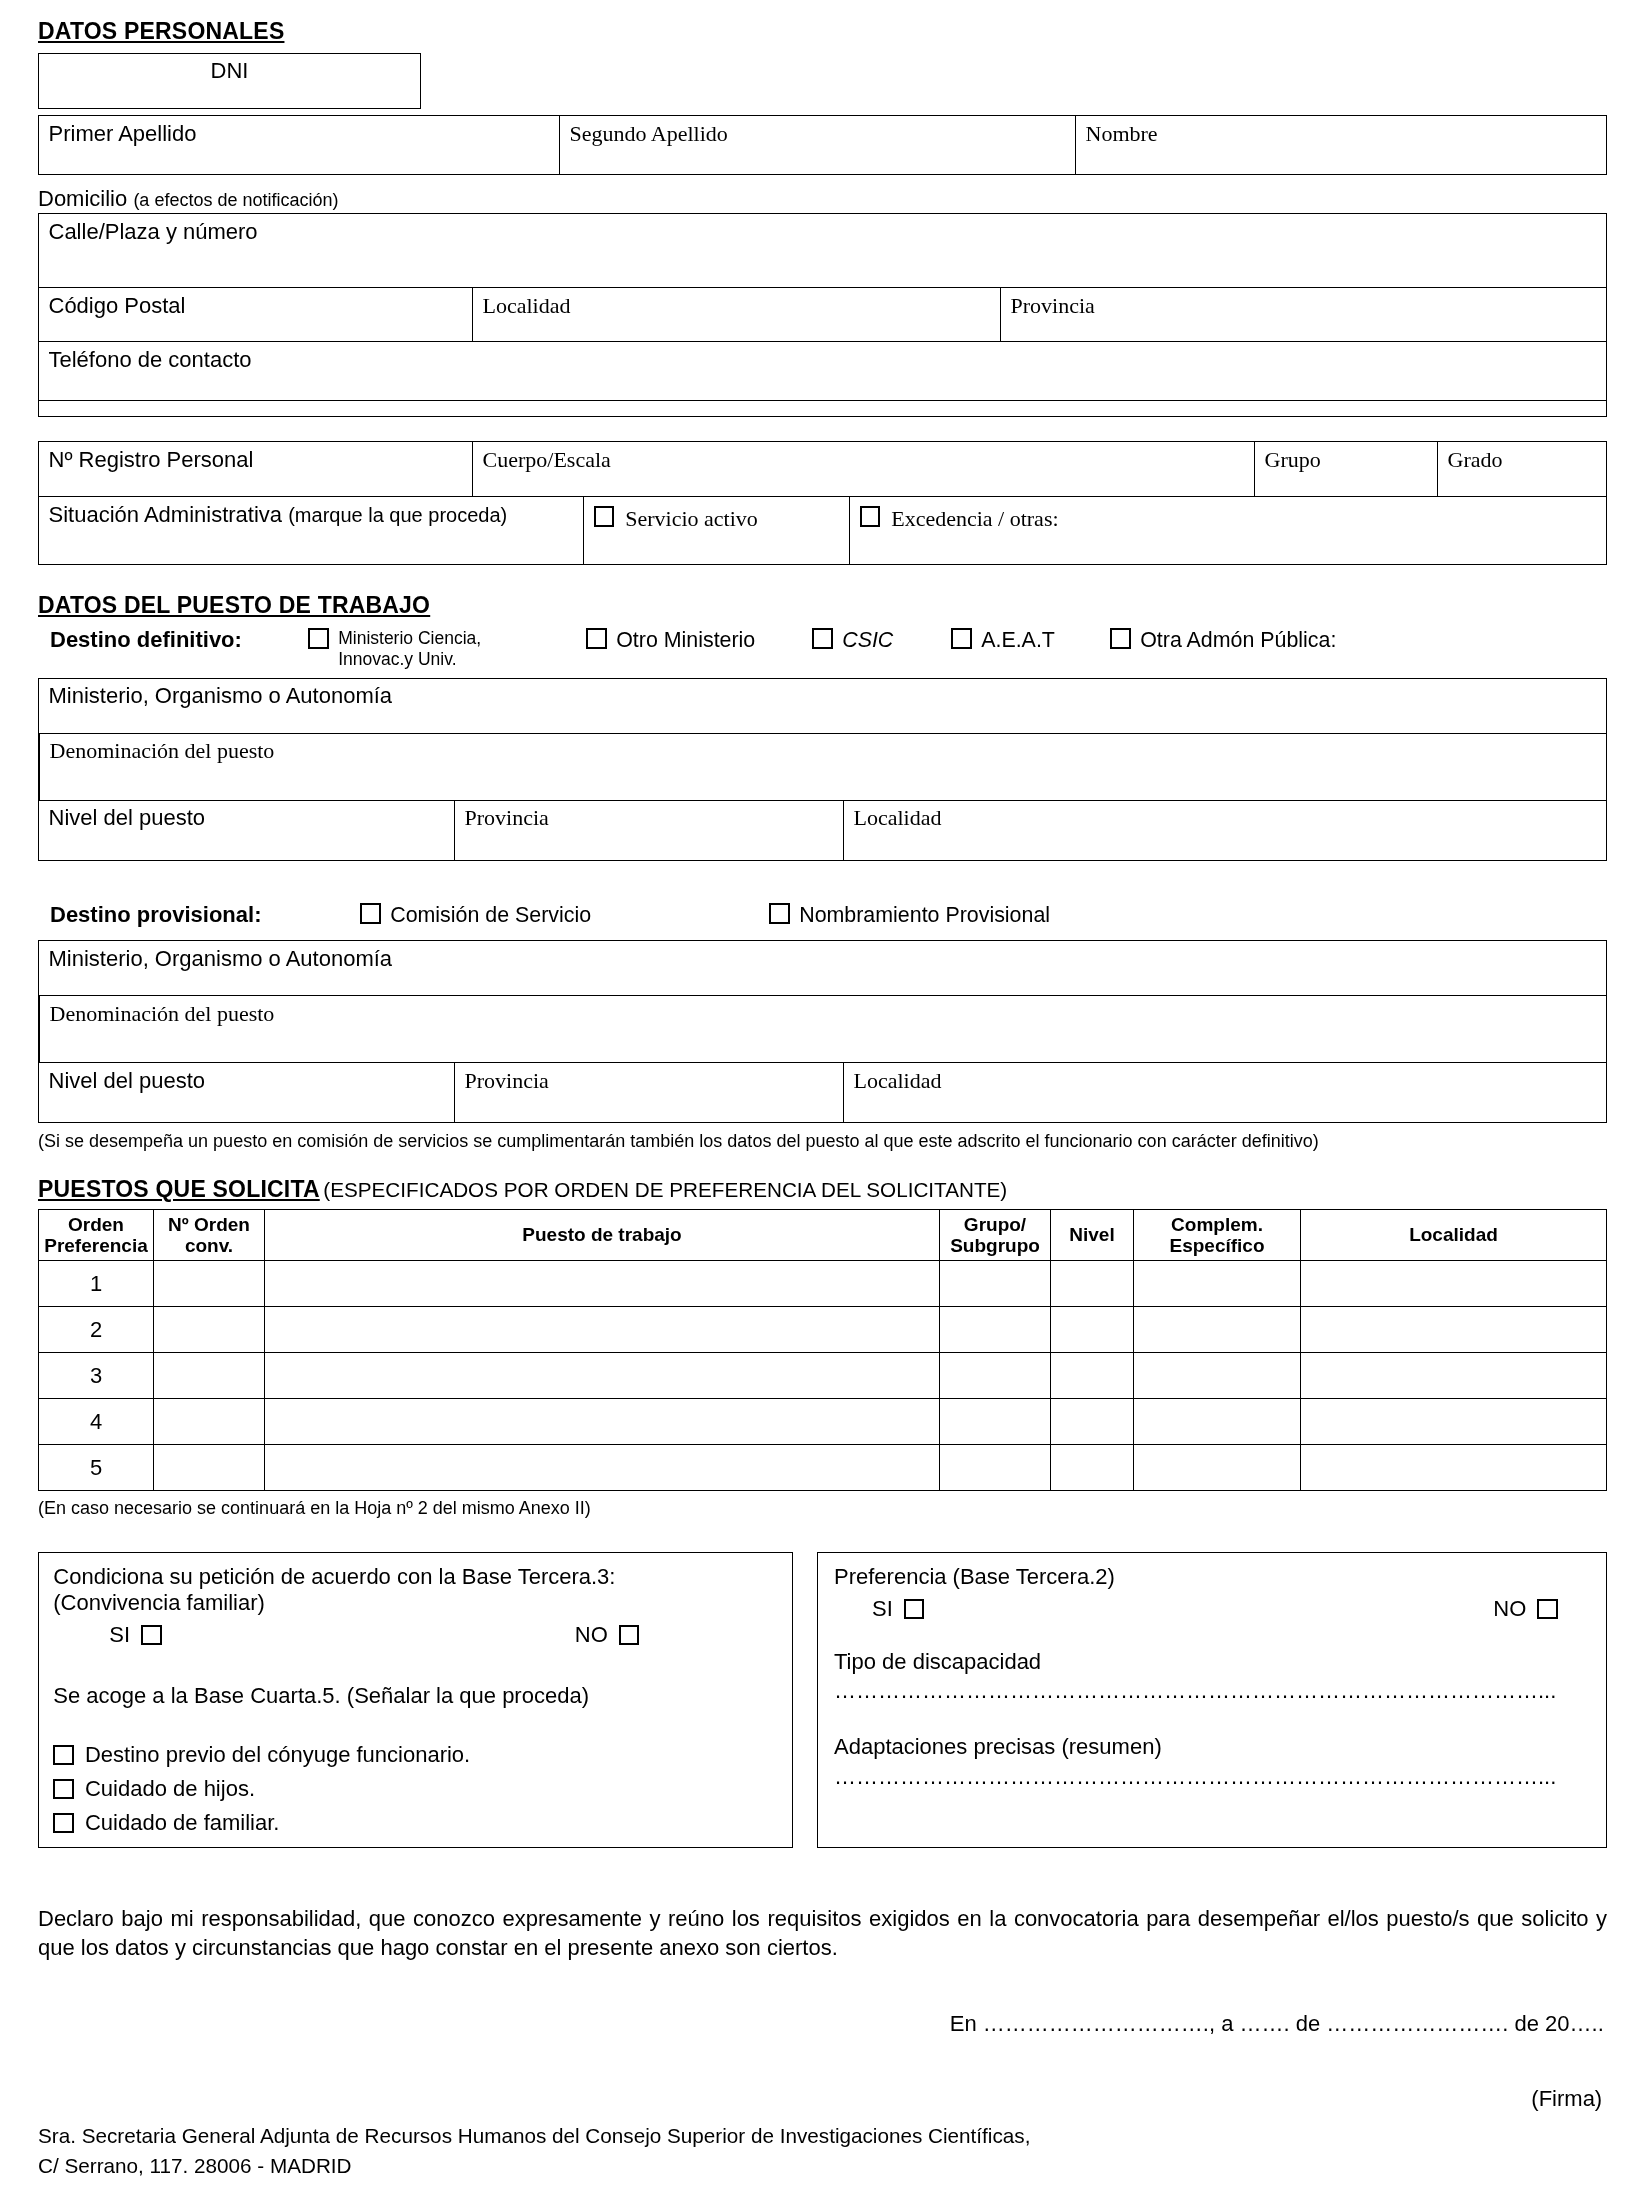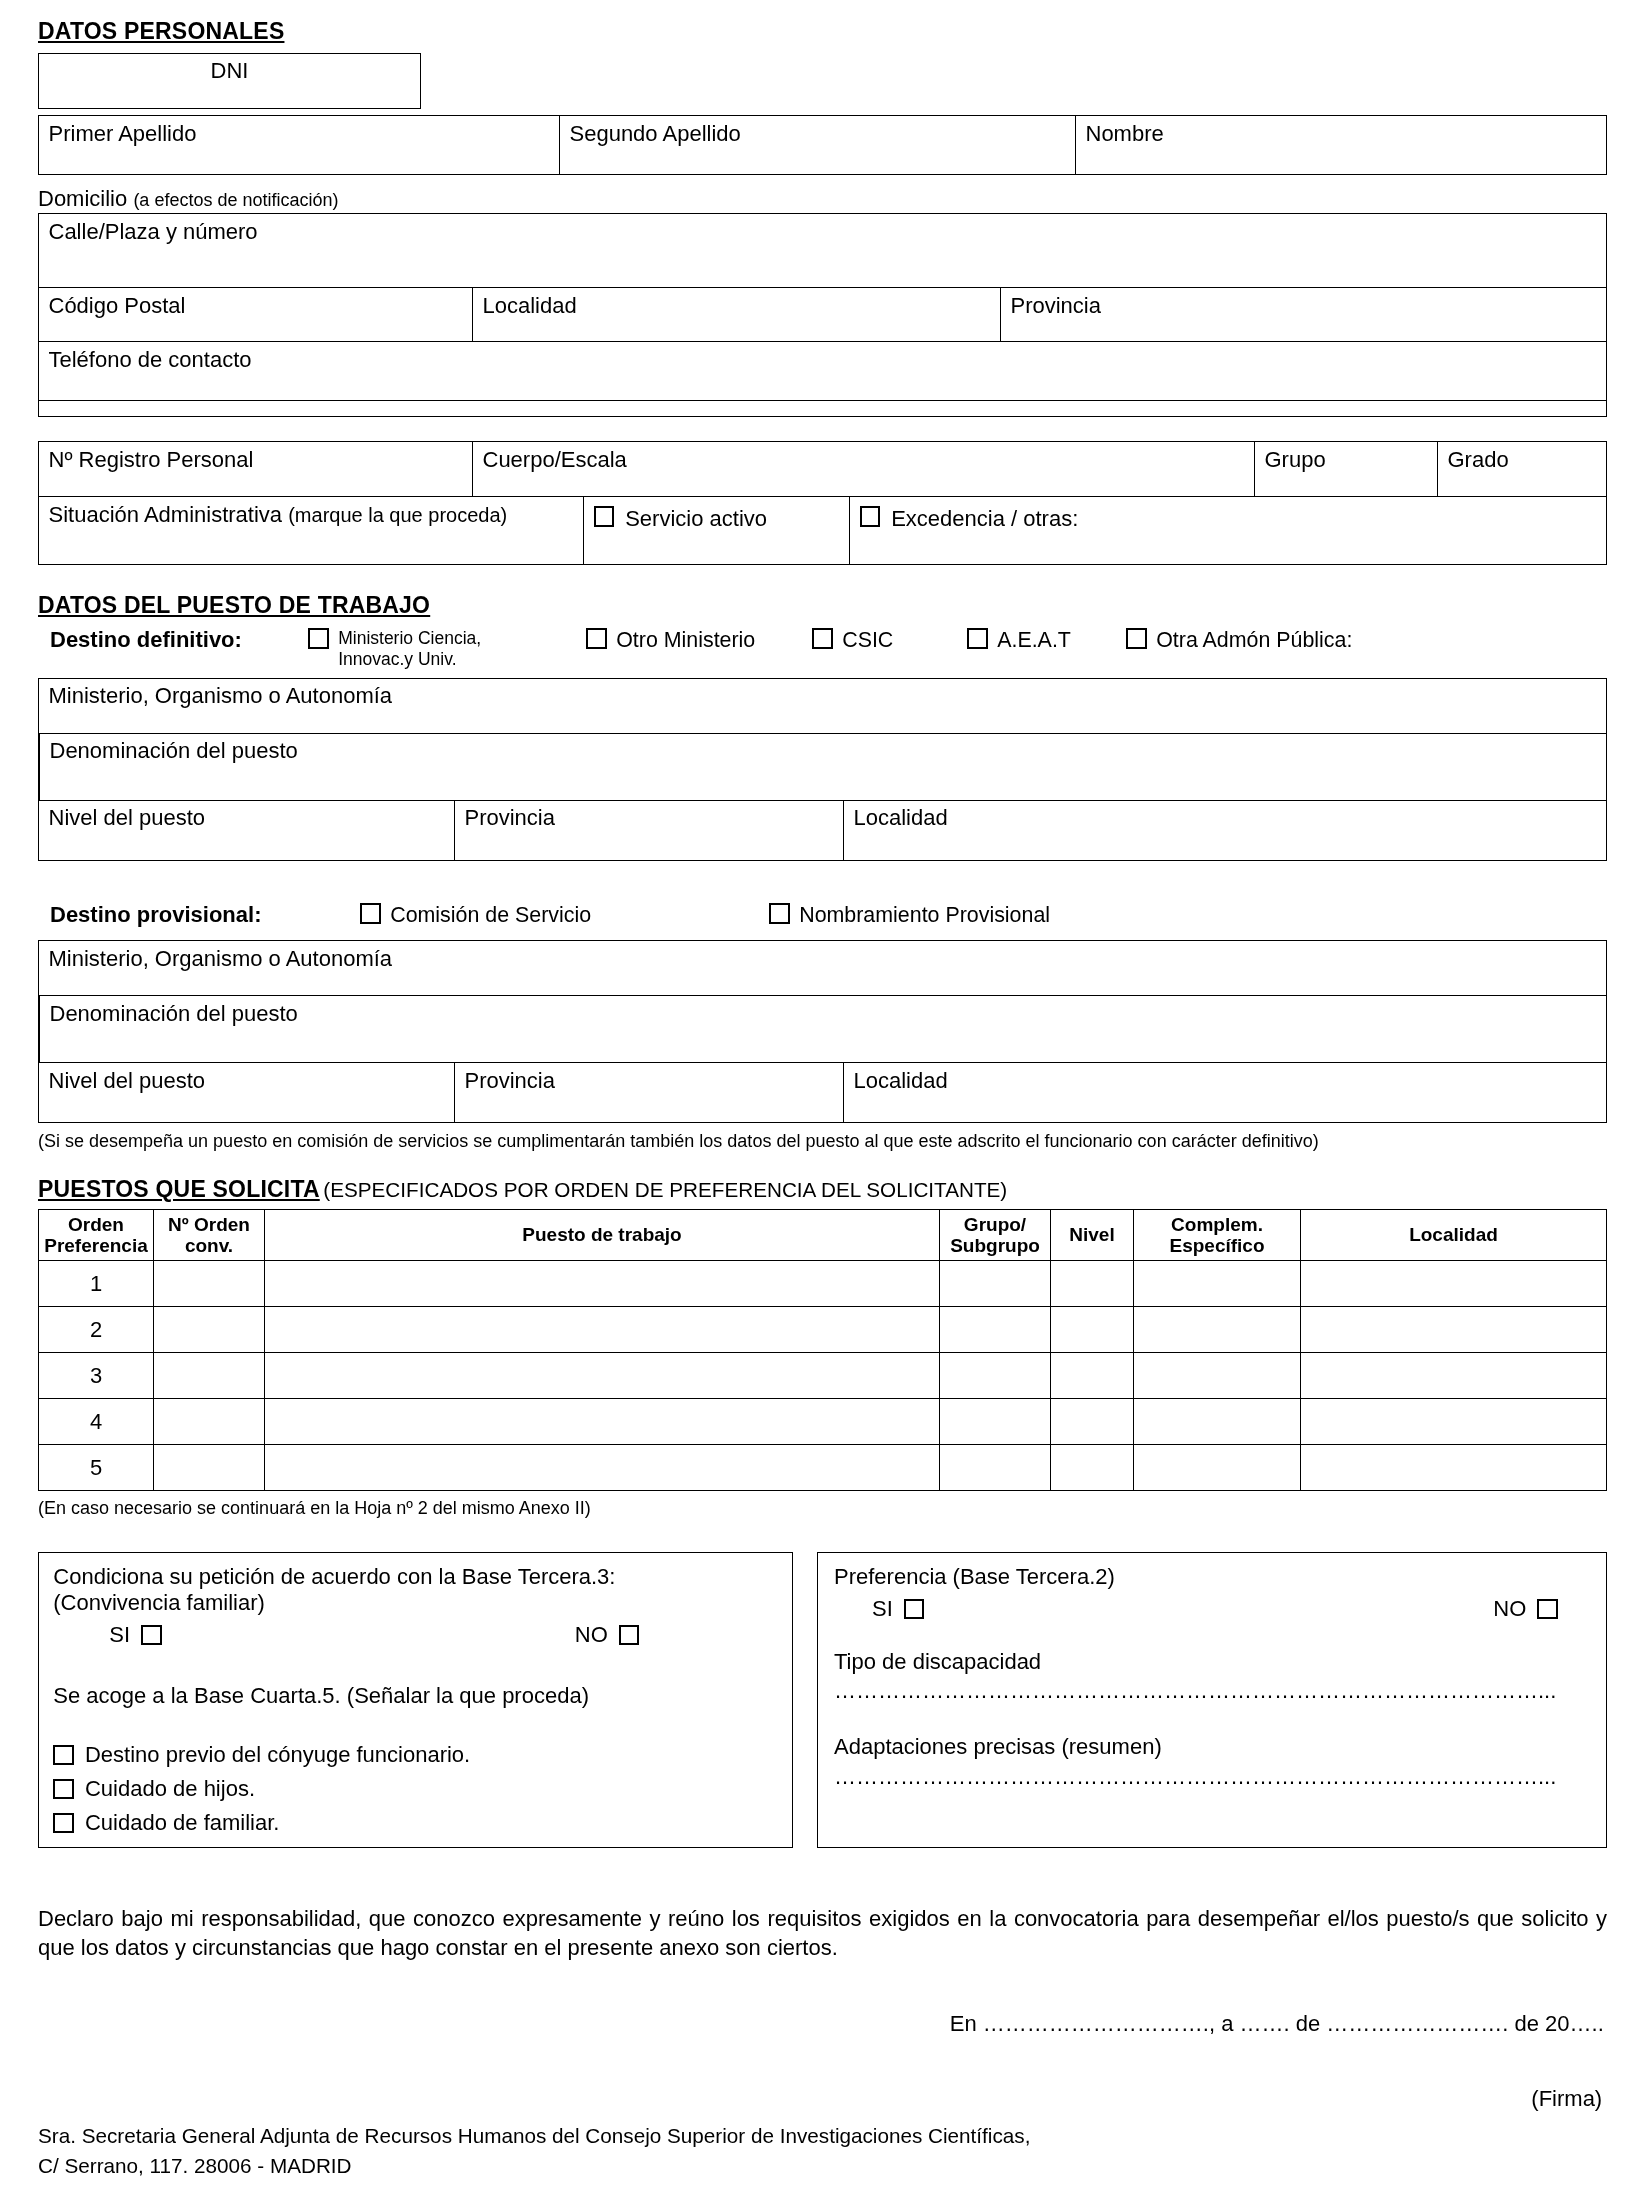--- a/index.html
+++ b/index.html
@@ -5,21 +5,21 @@
   * { margin:0; padding:0; box-sizing:border-box; }
   html,body { background:#fff; }
   body { font-family:"Liberation Sans", sans-serif; color:#000; }
   .page { width:1645px; height:2205px; padding:17.5px 38px 24px 38px; display:flex; flex-direction:column; background:#fff; }
 
   .h-title { font-size:23px; font-weight:bold; text-decoration:underline; letter-spacing:0.2px; }
 
   .box { border:1.6px solid #000; }
   .row { display:flex; }
   .cell { padding:4.8px 9.5px; font-size:22px; }
-  .cell + .cell { border-left:1.6px solid #000; }
+  .cell + .cell { border-left:1.6px solid #000;font-family:Liberation Serif, serif; }
   .rline + .rline { border-top:1.6px solid #000; }
 
   .cb { display:inline-block; width:20.7px; height:20.7px; border:2.4px solid #000; background:#fff; vertical-align:-2.4px; flex:none; }
   .paren { font-size:18px; }
 
   
   .dni-box { width:383px; height:56px; margin-top:8px;text-align:center; }
   
   .name-row { margin-top:6.4px; height:60px; }
   .name-row .cell { flex:none; }
@@ -39,21 +39,21 @@
   .sit-paren { font-size:20px; }
   .cb-cell { display:flex; align-items:flex-start; gap:11px; padding-top:9.5px; }
   .cb-cell .lbl { font-size:22px; }
 
   
   .sec2-title { margin-top:27px; }
   .dest-row { display:flex; align-items:flex-start; margin-top:8px; min-height:46px;justify-content:flex-end; }
   .dest-label { font-weight:bold; font-size:22px; padding-left:12px; }
   .dest-opt { display:flex; align-items:flex-start; gap:9.5px; font-size:21.4px; padding-top:1.6px; }
   .opt-small { font-size:17.5px; white-space:pre-line; line-height:1.2; }
-  .w340{width:270px;} .w350{width:278px;} .w285{width:226px;} .w175{width:155px;} .w200{width:159px;} .w405{width:322px;} .w515{width:409px;}
+  .w340{width:270px;} .w350{width:278px;} .w285{width:226px;} .w175{width:139px;font-style:italic;} .w200{width:159px;} .w405{width:322px;} .w515{width:409px;}
 
   .puesto-box .r-min { height:54px; }
   .puesto-box .r-den { height:67px; }
   .puesto-box .r-niv { height:60px; }
   .niv-c1 { width:415px; flex:none; }
   .niv-c2 { width:389px; flex:none; }
   .niv-c3 { flex:1; }
 
   .prov-row { margin-top:41px; min-height:32px; }
   .puesto-box2 { margin-top:6.4px; }

